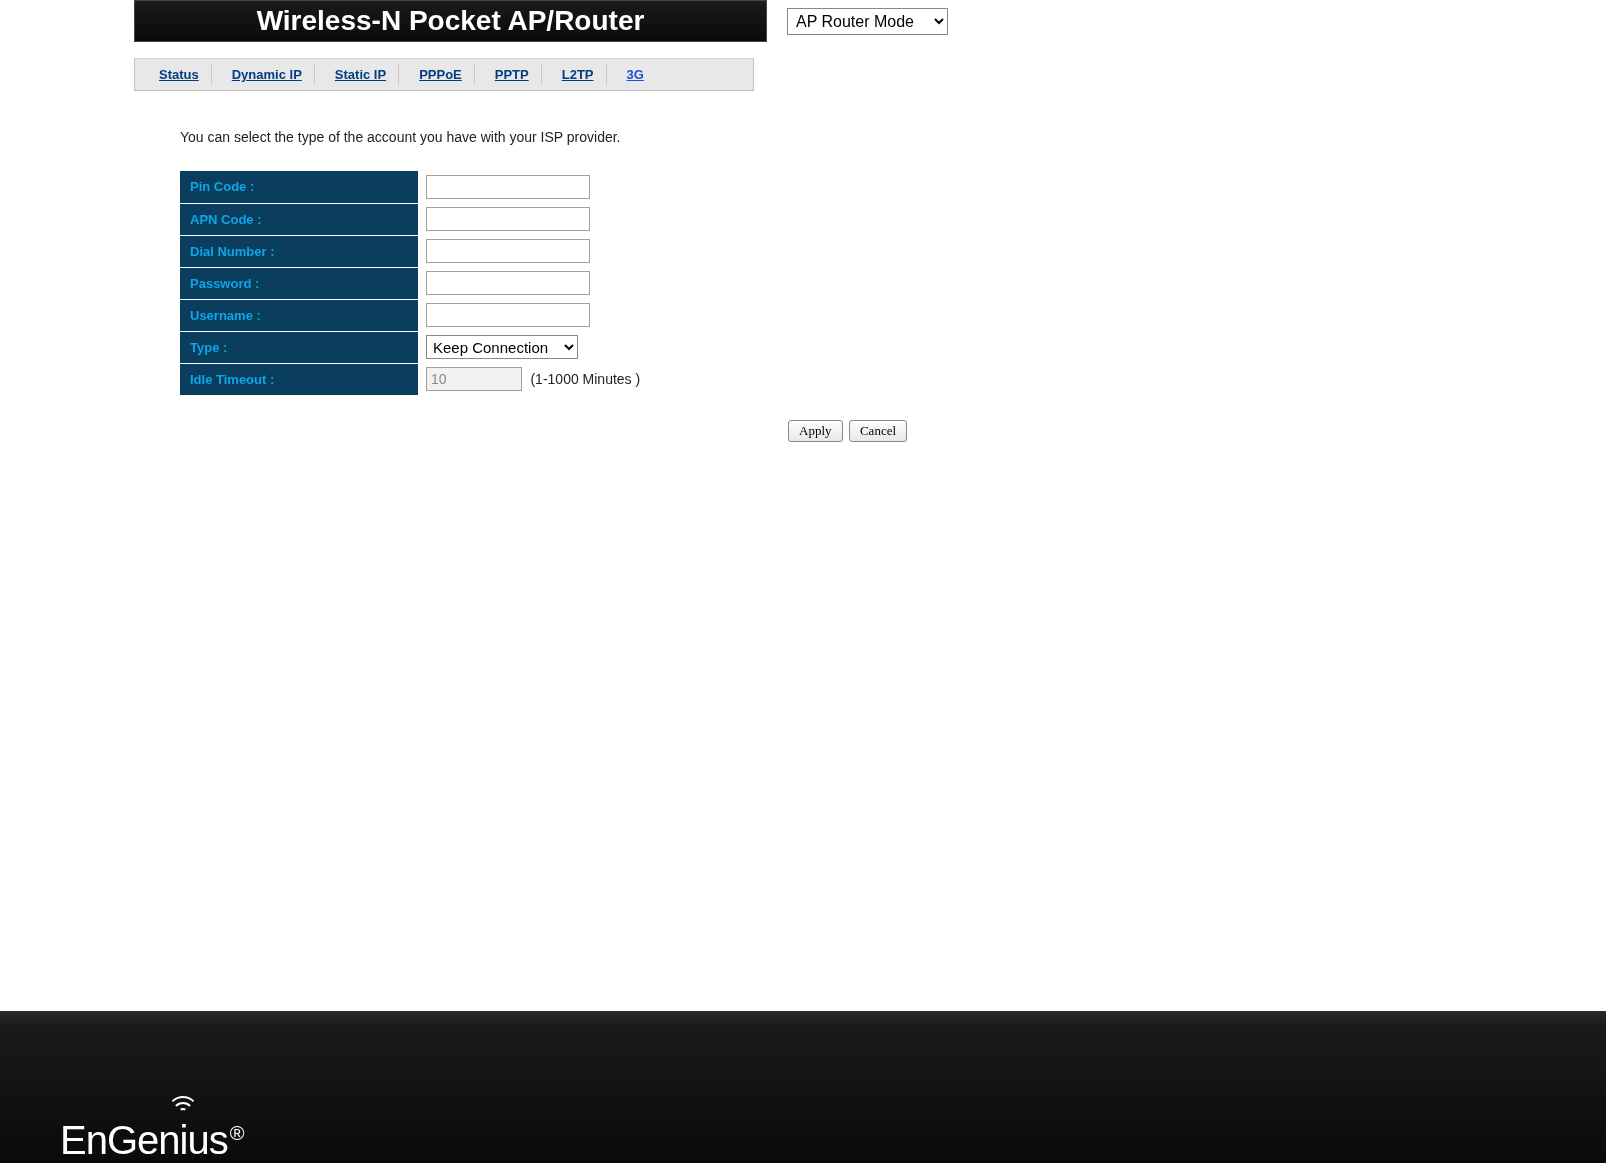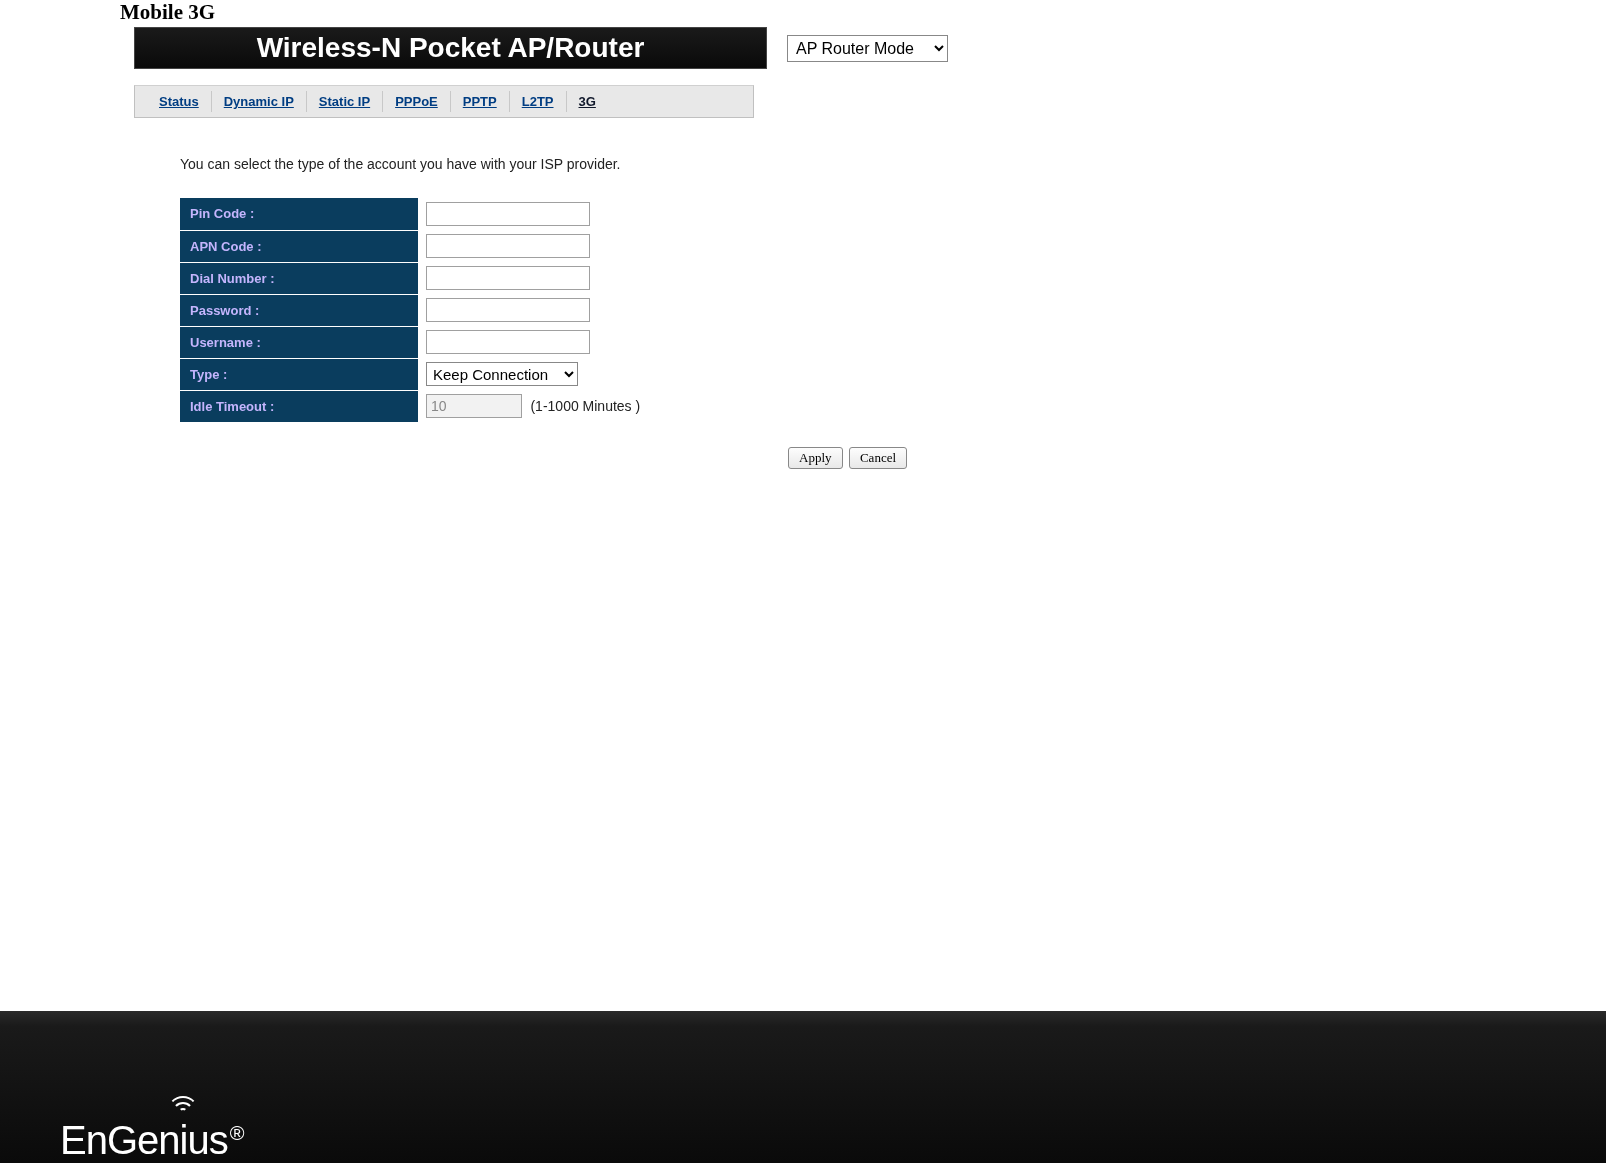--- a/index.html
+++ b/index.html
@@ -5,28 +5,28 @@
     * { box-sizing: border-box; margin: 0; padding: 0; }
     body { font-family: "Times New Roman", serif; background: #fff; width: 1606px; height: 1163px; position: relative; }
     .page { padding: 0 120px; }
     .page-num { font-size: 21px; margin-top: 2px; margin-bottom: 80px; }
     .section-title { font-family: "Times New Roman", serif; font-weight: bold; font-size: 21px; margin-bottom: 2px; }
     .section-desc { font-family: "Times New Roman", serif; font-size: 20px; margin-bottom: 30px; }
     .router-ui { width: 814px; margin-left: 14px; font-family: Verdana, Arial, sans-serif; }
     .header-bar { display: flex; align-items: center; height: 42px; }
     .title-bar { flex: 1; background: linear-gradient(#1a1a1a, #0a0a0a); color: #fff; font-family: Verdana, Arial, sans-serif; font-weight: bold; font-size: 28px; display: flex; align-items: center; justify-content: center; height: 42px; border: 1px solid #444; }
     .mode-select { width: 161px; height: 27px; margin-left: 20px; font-family: Arial, sans-serif; font-size: 16px; border: 1px solid #888; background: #fff; padding: 2px 4px; }
-    .tabs { display: flex; background: #e8e8e8; border: 1px solid #c0c0c0; border-top: 1px solid #d0d0d0; padding: 5px 6px 5px 12px; margin-top: 16px; width: 620px; gap: 0; font-family: Verdana, Arial, sans-serif; font-weight: bold; }
+    .tabs { display: flex; background: #e8e8e8; border: 1px solid #c0c0c0; border-top: 1px solid #d0d0d0; padding: 5px 6px 5px 12px; margin-top: 16px; width: 620px; gap: 8px; font-family: Verdana, Arial, sans-serif; font-weight: bold; }
     .tab { color: #003d82; font-size: 13px; text-decoration: underline; padding: 3px 12px; cursor: pointer; border-right: 1px solid #c8c8c8; white-space: nowrap; }
     .tab:last-child { border-right: none; }
-    .tab.active { color: #0f172a; font-weight: bold; text-decoration: underline; }
+    .tab.active { color: #1d4ed8; font-weight: bold; text-decoration: underline; }
     .content { padding: 38px 0 0 46px; font-family: Verdana, Arial, sans-serif; }
     .instruction { font-size: 14px; color: #222; margin-bottom: 26px; }
     .form-table { border-collapse: collapse; }
-    .form-table td.label { background: #0a3d5e; color: #c4b5fd; font-family: Verdana, Arial, sans-serif; font-weight: bold; font-size: 13px; padding: 7px 10px; width: 238px; border-bottom: 1px solid #fff; }
+    .form-table td.label { background: #0a3d5e; color: #0ea5e9; font-family: Verdana, Arial, sans-serif; font-weight: bold; font-size: 13px; padding: 7px 10px; width: 238px; border-bottom: 1px solid #fff; }
     .form-table td.field { padding: 4px 8px; background: #fff; }
     .text-input { width: 164px; height: 24px; border: 1px solid #a0a0a0; font-size: 14px; padding: 2px 4px; font-family: Arial, sans-serif; }
     .select-type { width: 152px; height: 24px; border: 1px solid #888; font-family: Arial, sans-serif; font-size: 15px; padding: 1px 2px; background: #fff; }
     .idle-field { width: 96px; height: 24px; border: 1px solid #a0a0a0; font-size: 14px; padding: 0 4px; font-family: Arial, sans-serif; background: #f2f2f2; color: #888; }
     .idle-hint { font-family: Verdana, Arial, sans-serif; font-size: 14px; color: #222; margin-left: 4px; }
     .buttons { margin-top: 24px; margin-left: 608px; }
     .btn { font-family: Liberation Serif, serif; font-size: 13px; padding: 2px 10px; border: 1px solid #888; background: linear-gradient(#fdfdfd, #e8e8e8); border-radius: 3px; cursor: pointer; margin-right: 2px; }
     .footer { position: absolute; bottom: 0; left: 0; right: 0; height: 152px; background: linear-gradient(#2a2a2a 0%, #1a1a1a 10%, #0a0a0a 100%); display: flex; align-items: flex-end; padding-left: 60px; }
     .logo { color: #fff; font-family: Arial, sans-serif; font-weight: 500; font-size: 40px; position: relative; letter-spacing: -1px; }
     .logo .dot { display: inline-block; position: relative; }
@@ -34,21 +34,20 @@
     .logo .wifi::before, .logo .wifi::after, .logo .wifi span { content: ""; position: absolute; border: 2.5px solid #fff; border-bottom: none; border-left-color: transparent; border-right-color: transparent; border-radius: 50% 50% 0 0 / 100% 100% 0 0; left: 50%; transform: translateX(-50%); }
     .logo .wifi::before { width: 28px; height: 14px; top: 0; }
     .logo .wifi::after { width: 18px; height: 9px; top: 6px; }
     .logo .wifi span { width: 8px; height: 4px; top: 12px; }
     .logo sup { font-size: 20px; vertical-align: super; margin-left: 2px; }
   </style>
 </head>
 <body>
 
 <div class="page">
-  <div class="section-title">Mobile 3G</div>
 
   <div class="router-ui">
     <div class="header-bar">
       <div class="title-bar">Wireless-N Pocket AP/Router</div>
       <select class="mode-select">
         <option>AP Router Mode</option>
       </select>
     </div>
 
     <div class="tabs">

